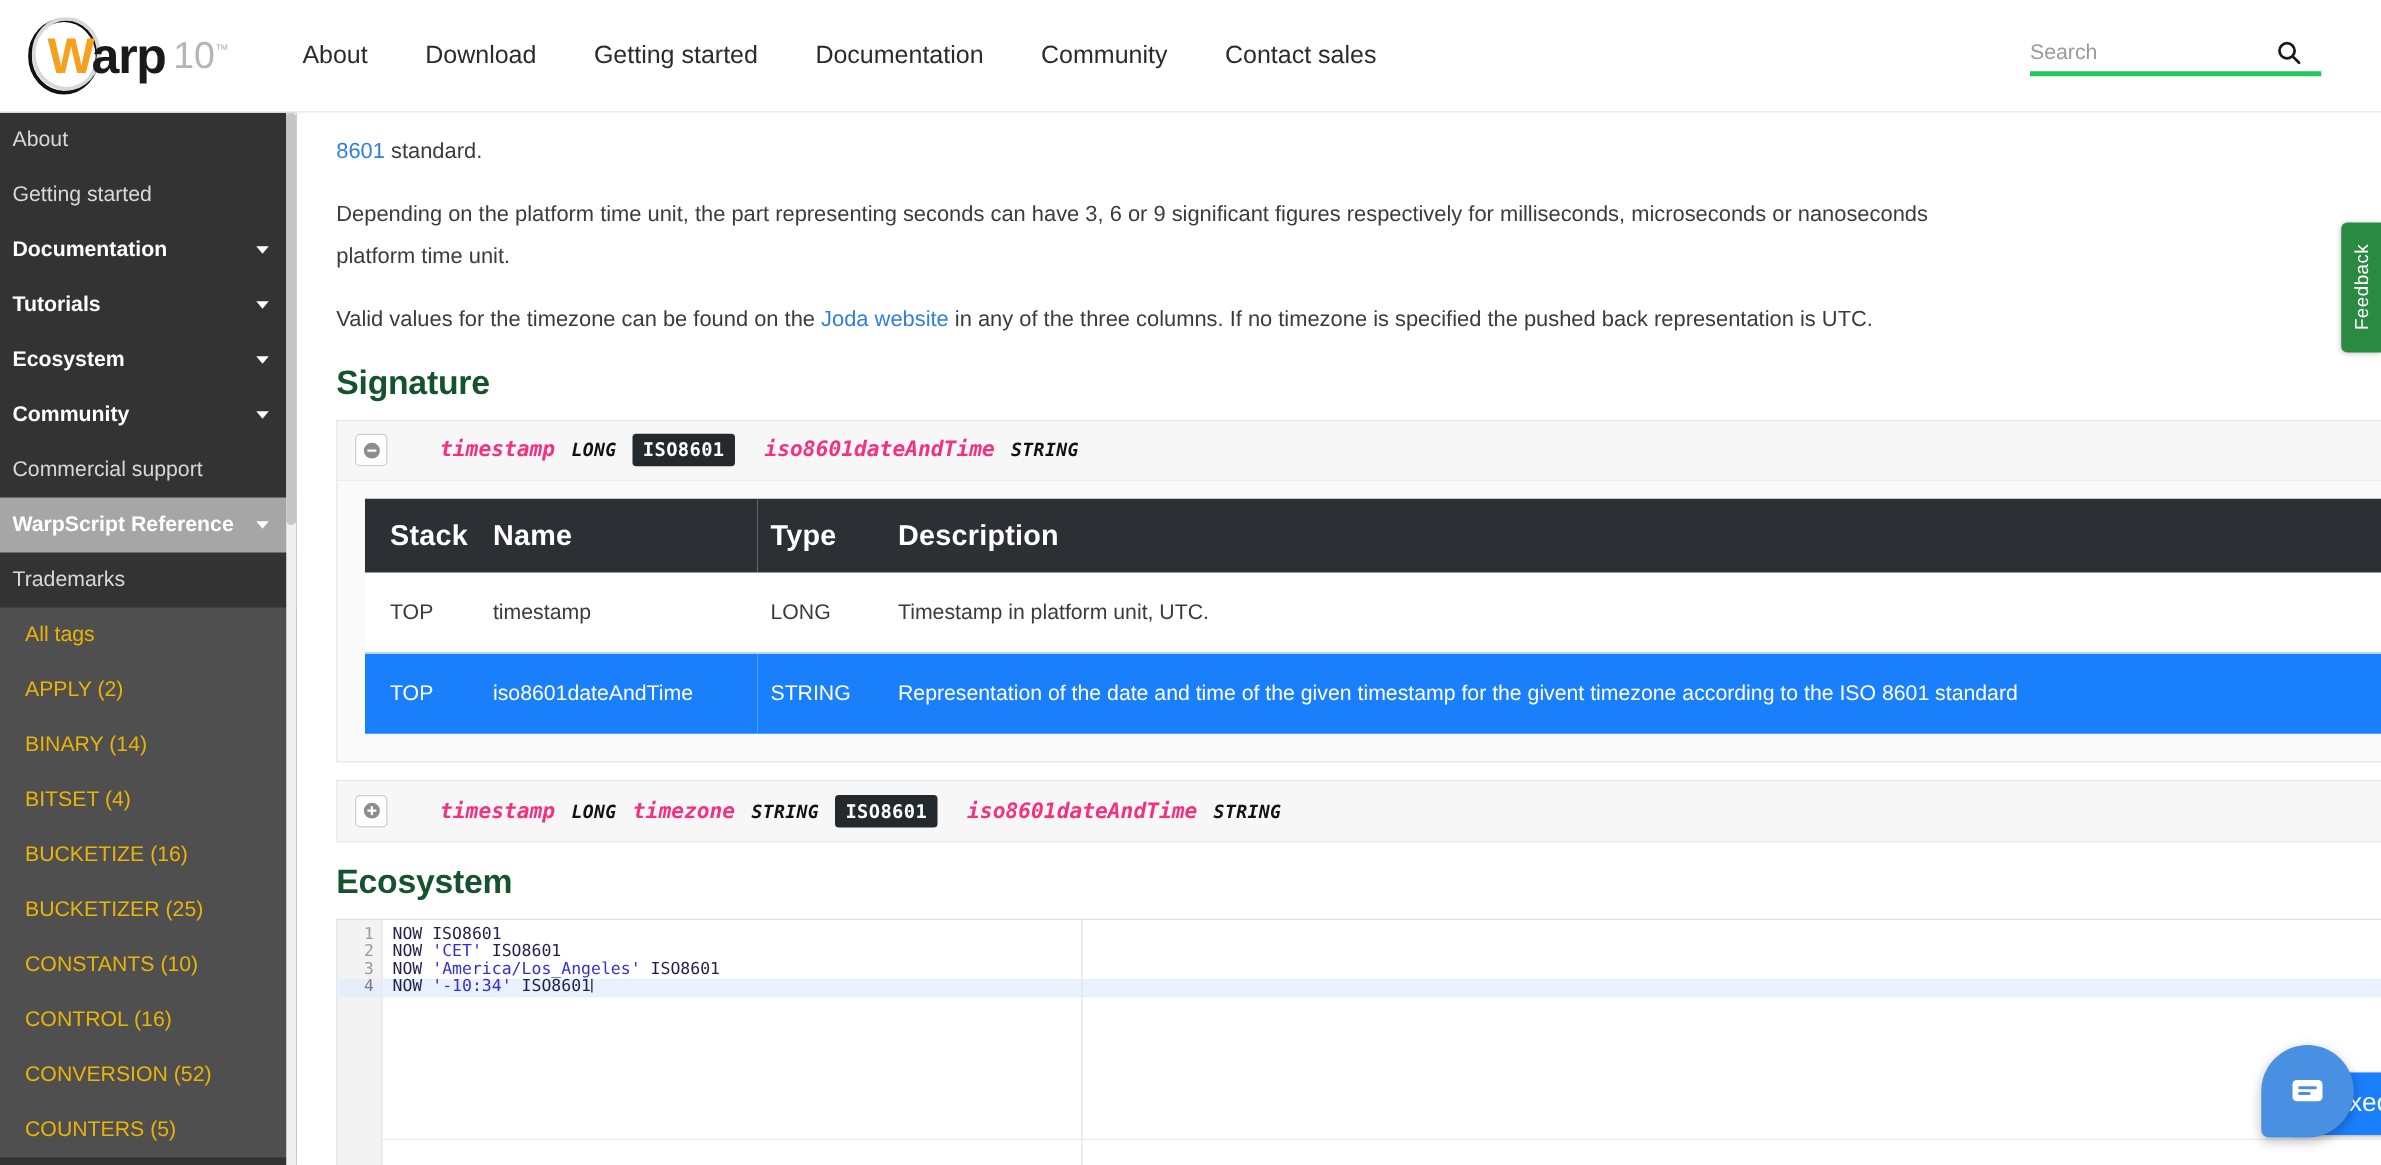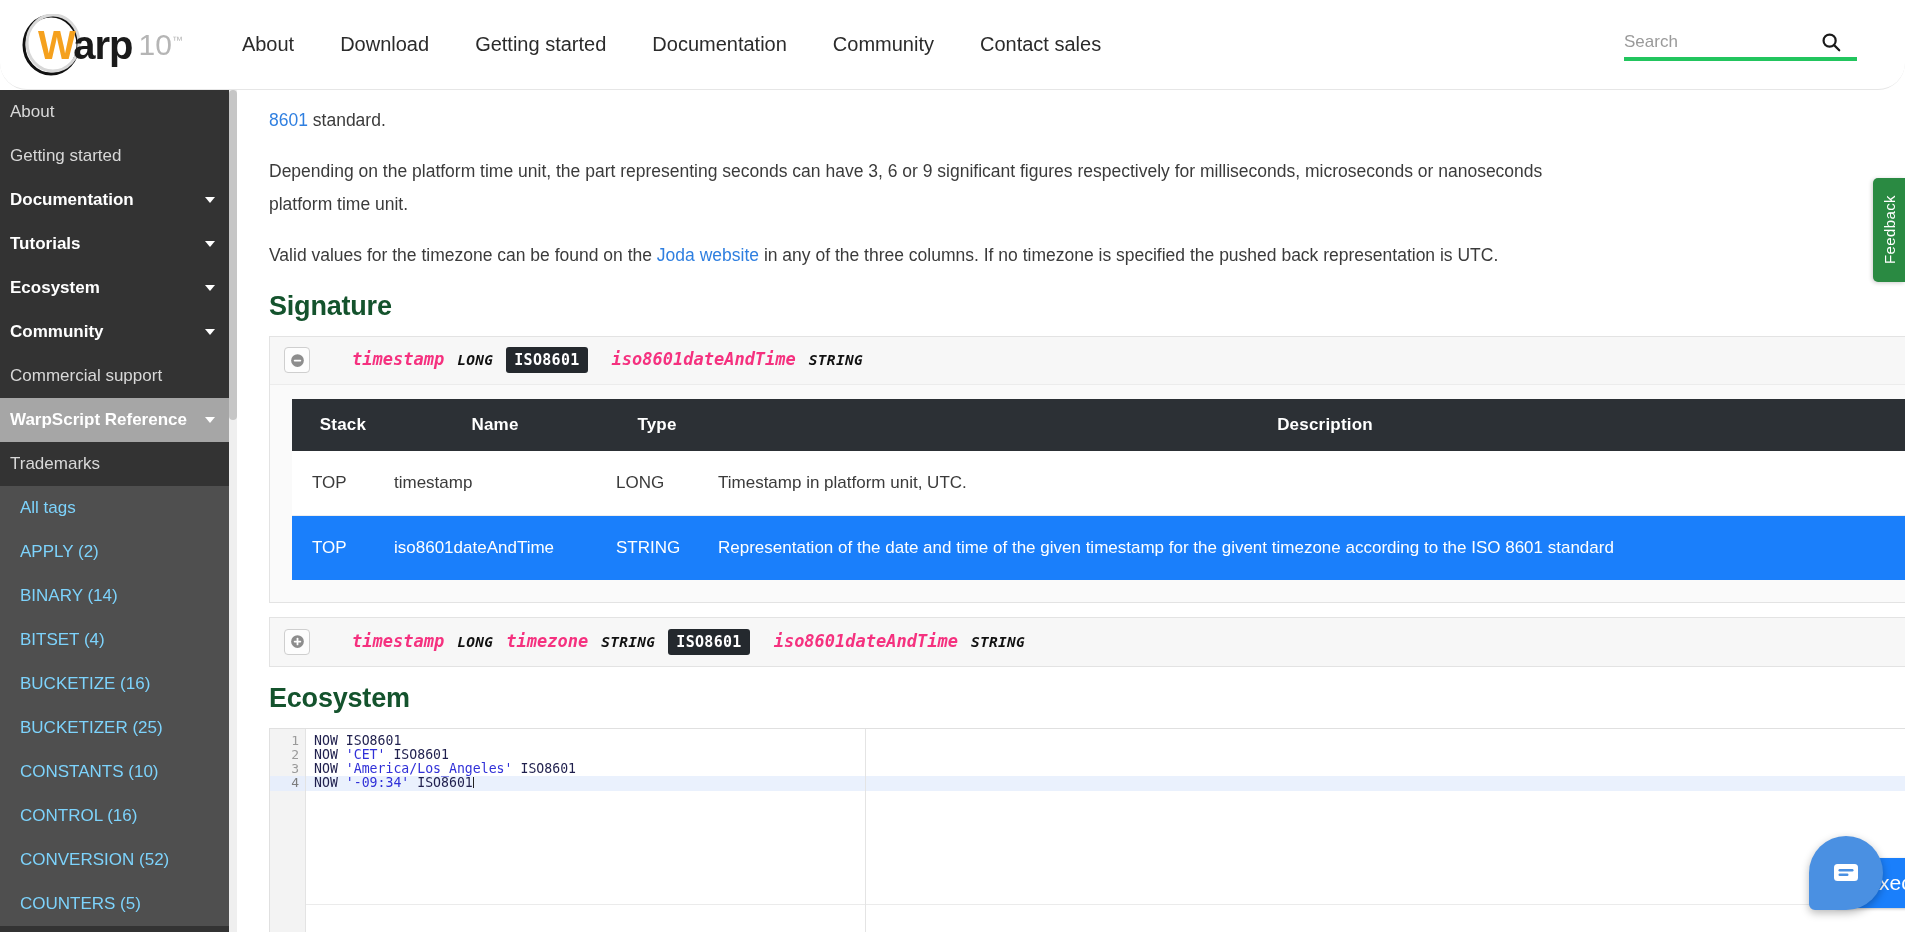--- a/index.html
+++ b/index.html
@@ -11,21 +11,20 @@
   }
 
   
   .topbar {
     position: absolute; top: 0; left: 0;
     width: 1905px; height: 90px;
     background: #ffffff;
     border-bottom: 1px solid #e6e6e6;
     display: flex; align-items: center;
     z-index: 40;
-    border-radius: 27px;
   }
   .logo-wrap {
     display: flex; align-items: center;
     margin-left: 20px; margin-right: 36px;
     user-select: none;
   }
   .logo-ring {
     position: relative;
     width: 62px; height: 62px;
   }
@@ -88,21 +87,21 @@
     width: 0; height: 0;
     border-left: 5px solid transparent;
     border-right: 5px solid transparent;
     border-top: 6px solid #ffffff;
   }
   .sb-sub {
     background: #4f4f4f;
   }
   .sb-sub .sb-item {
     padding-left: 20px; height: 44px;
-    color: #7dd3fc; font-size: 17px; font-weight: 400;
+    color: #eab308; font-size: 17px; font-weight: 400;
   }
   .sb-track {
     position: absolute; right: 0; top: 0;
     width: 8px; height: 842px; background: #efefef;
   }
   .sb-thumb {
     position: absolute; right: 0; top: 0;
     width: 8px; height: 330px; background: #c6c6c6;
     border-radius: 4px;
   }
@@ -157,21 +156,21 @@
     background: #24292e; color: #ffffff; font-weight: 700;
     padding: 4px 8px; border-radius: 3px; font-size: 15px;
     letter-spacing: .3px;
   }
 
   
   .sig-body { padding: 14px 22px 22px 22px; background: #fafafa; }
   table.sig-table { width: 100%; border-collapse: collapse; background: #ffffff; }
   table.sig-table th {
     background: #2c3035; color: #ffffff;
-    font-size: 17px; font-weight: 600; text-align: center;
+    font-size: 23px; font-weight: 600; text-align: left;
     padding: 16px 10px; letter-spacing: .2px;
   }
   table.sig-table th:nth-child(1) { width: 92px; padding-left: 20px; }
   table.sig-table th:nth-child(2) { width: 222px; }
   table.sig-table th:nth-child(3) { width: 102px; }
   table.sig-table td {
     font-size: 17px; color: #3b3b3b;
     padding: 22px 10px; border-bottom: 1px solid #eeeeee;
     vertical-align: middle;
   }
@@ -453,21 +452,21 @@
       <div class="gutter">
         <div>1</div>
         <div>2</div>
         <div>3</div>
         <div class="cur">4</div>
       </div>
       <div class="codearea">
         <div class="cline"><span>NOW ISO8601</span><span class="str"></span><span></span></div>
         <div class="cline"><span>NOW </span><span class="str">'CET'</span><span> ISO8601</span></div>
         <div class="cline"><span>NOW </span><span class="str">'America/Los_Angeles'</span><span> ISO8601</span></div>
-        <div class="cline cur"><span>NOW </span><span class="str">'-09:34'</span><span> ISO8601</span><span class="caret-bar"></span></div>
+        <div class="cline cur"><span>NOW </span><span class="str">'-10:34'</span><span> ISO8601</span><span class="caret-bar"></span></div>
         <div class="ed-divider2"></div>
       </div>
       <div class="ed-divider"></div>
     </div>
 
   </div>
 
   <button class="exec-btn">Execute</button>
 
   <div class="c-track"></div>

